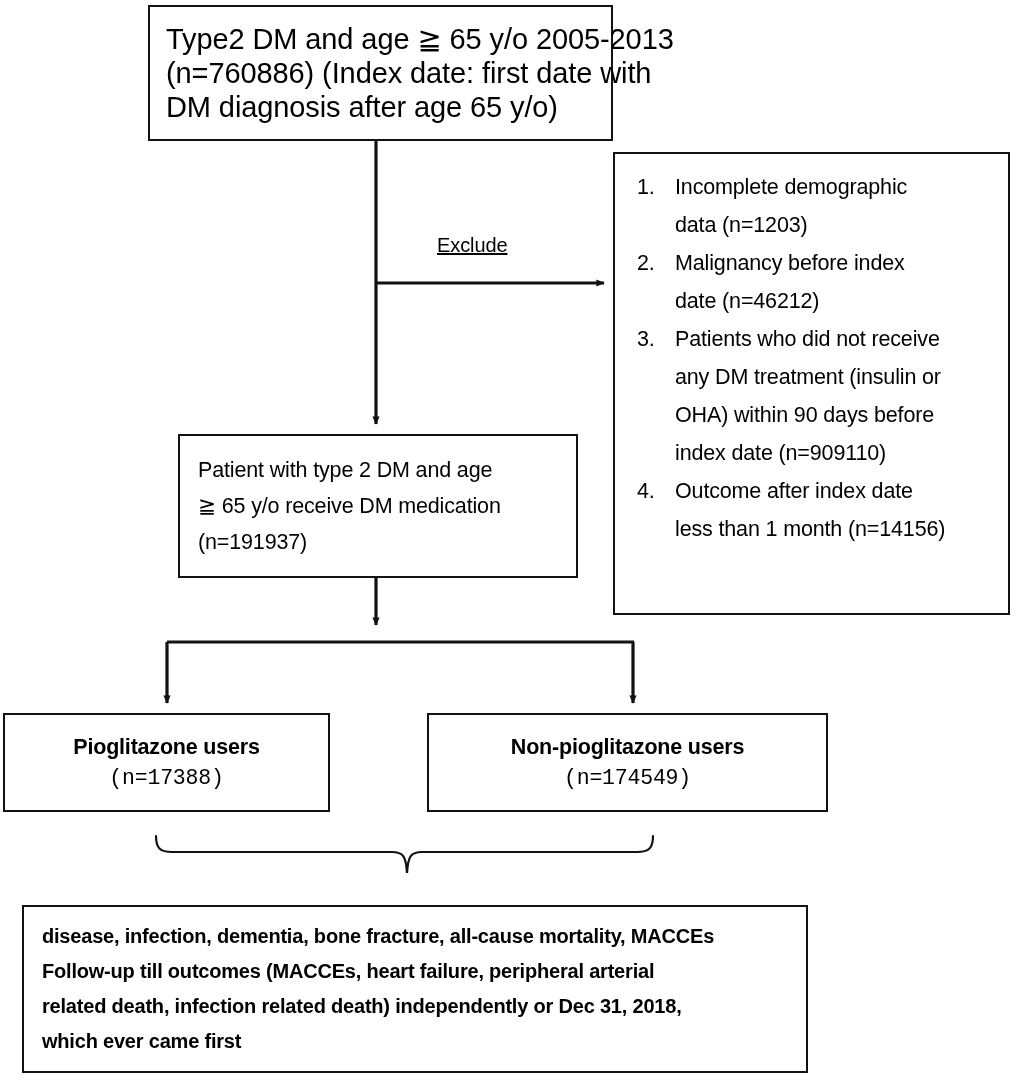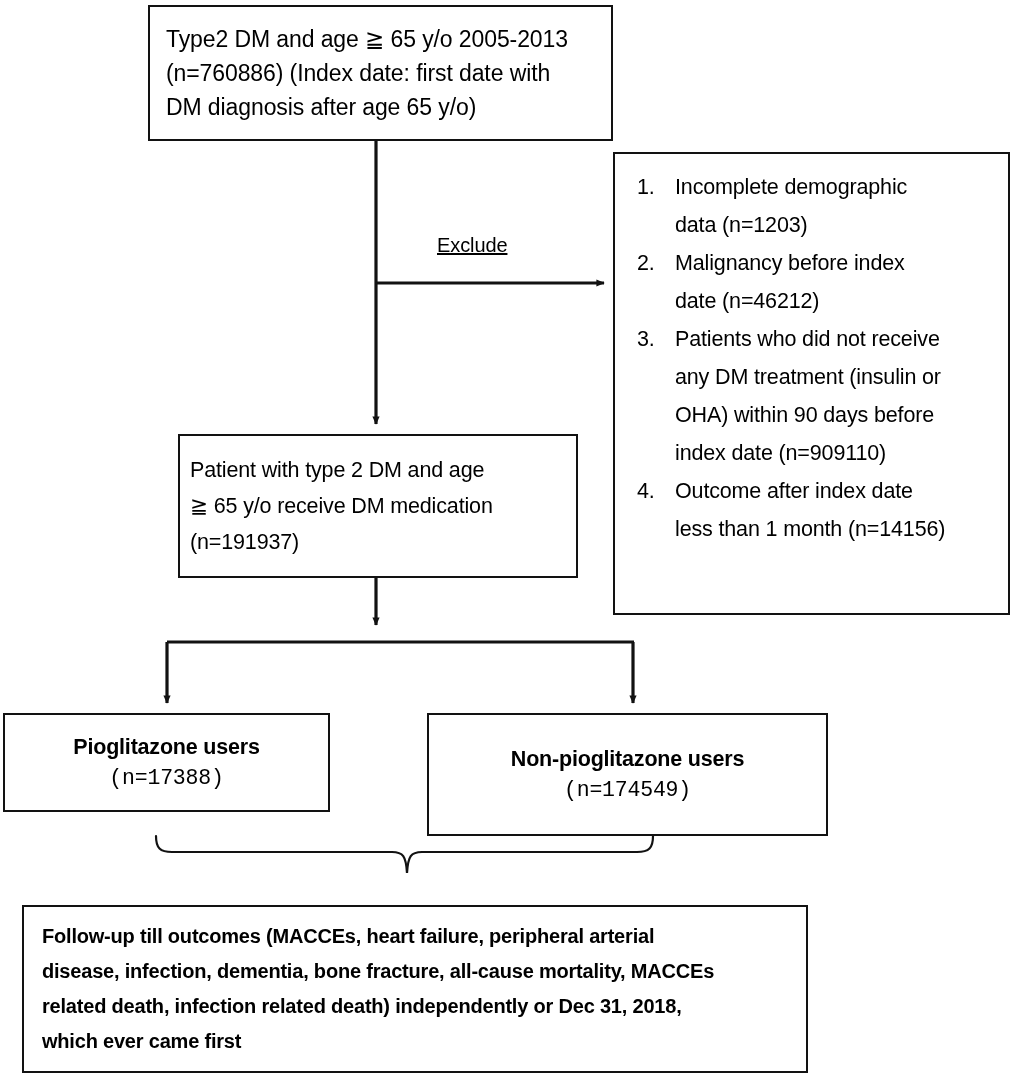--- a/index.html
+++ b/index.html
@@ -37,21 +37,21 @@
 
   
   #box-cohort {
     left: 148px;
     top: 5px;
     width: 465px;
     height: 136px;
     padding: 6px 14px 6px 16px;
   }
   #box-cohort .line {
-    font-size: 23px;
+    font-size: 29px;
     line-height: 34px;
     letter-spacing: -0.1px;
     white-space: nowrap;
   }
 
   
   #box-exclusions {
     left: 613px;
     top: 152px;
     width: 397px;
@@ -79,21 +79,21 @@
     font-size: 21.5px;
     line-height: 38px;
   }
 
   
   #box-medicated {
     left: 178px;
     top: 434px;
     width: 400px;
     height: 144px;
-    padding: 4px 10px 4px 10px;
+    padding: 4px 10px 4px 18px;
   }
   #box-medicated .line {
     font-size: 21.5px;
     line-height: 36px;
     letter-spacing: -0.15px;
     white-space: nowrap;
   }
 
   
   #box-pio {
@@ -101,21 +101,21 @@
     top: 713px;
     width: 327px;
     height: 99px;
     align-items: center;
     padding: 0 0;
   }
   #box-nonpio {
     left: 427px;
     top: 713px;
     width: 401px;
-    height: 123px;
+    height: 99px;
     align-items: center;
     padding: 0 6px;
   }
   .arm-title {
     font-size: 21.5px;
     font-weight: bold;
     line-height: 31px;
     letter-spacing: -0.2px;
     text-align: center;
   }
@@ -237,19 +237,19 @@
     <div class="arm-title">Pioglitazone users</div>
     <div class="arm-count">(n=17388)</div>
   </div>
 
   <div class="box" id="box-nonpio">
     <div class="arm-title">Non-pioglitazone users</div>
     <div class="arm-count">(n=174549)</div>
   </div>
 
   <div class="box" id="box-followup">
+    <div class="line">disease, infection, dementia, bone fracture, all-cause mortality, MACCEs</div>
     <div class="line">Follow-up till outcomes (MACCEs, heart failure, peripheral arterial</div>
-    <div class="line">disease, infection, dementia, bone fracture, all-cause mortality, MACCEs</div>
     <div class="line">related death, infection related death) independently or Dec 31, 2018,</div>
     <div class="line">which ever came first</div>
   </div>
 
 </div>
 
 </body></html>

